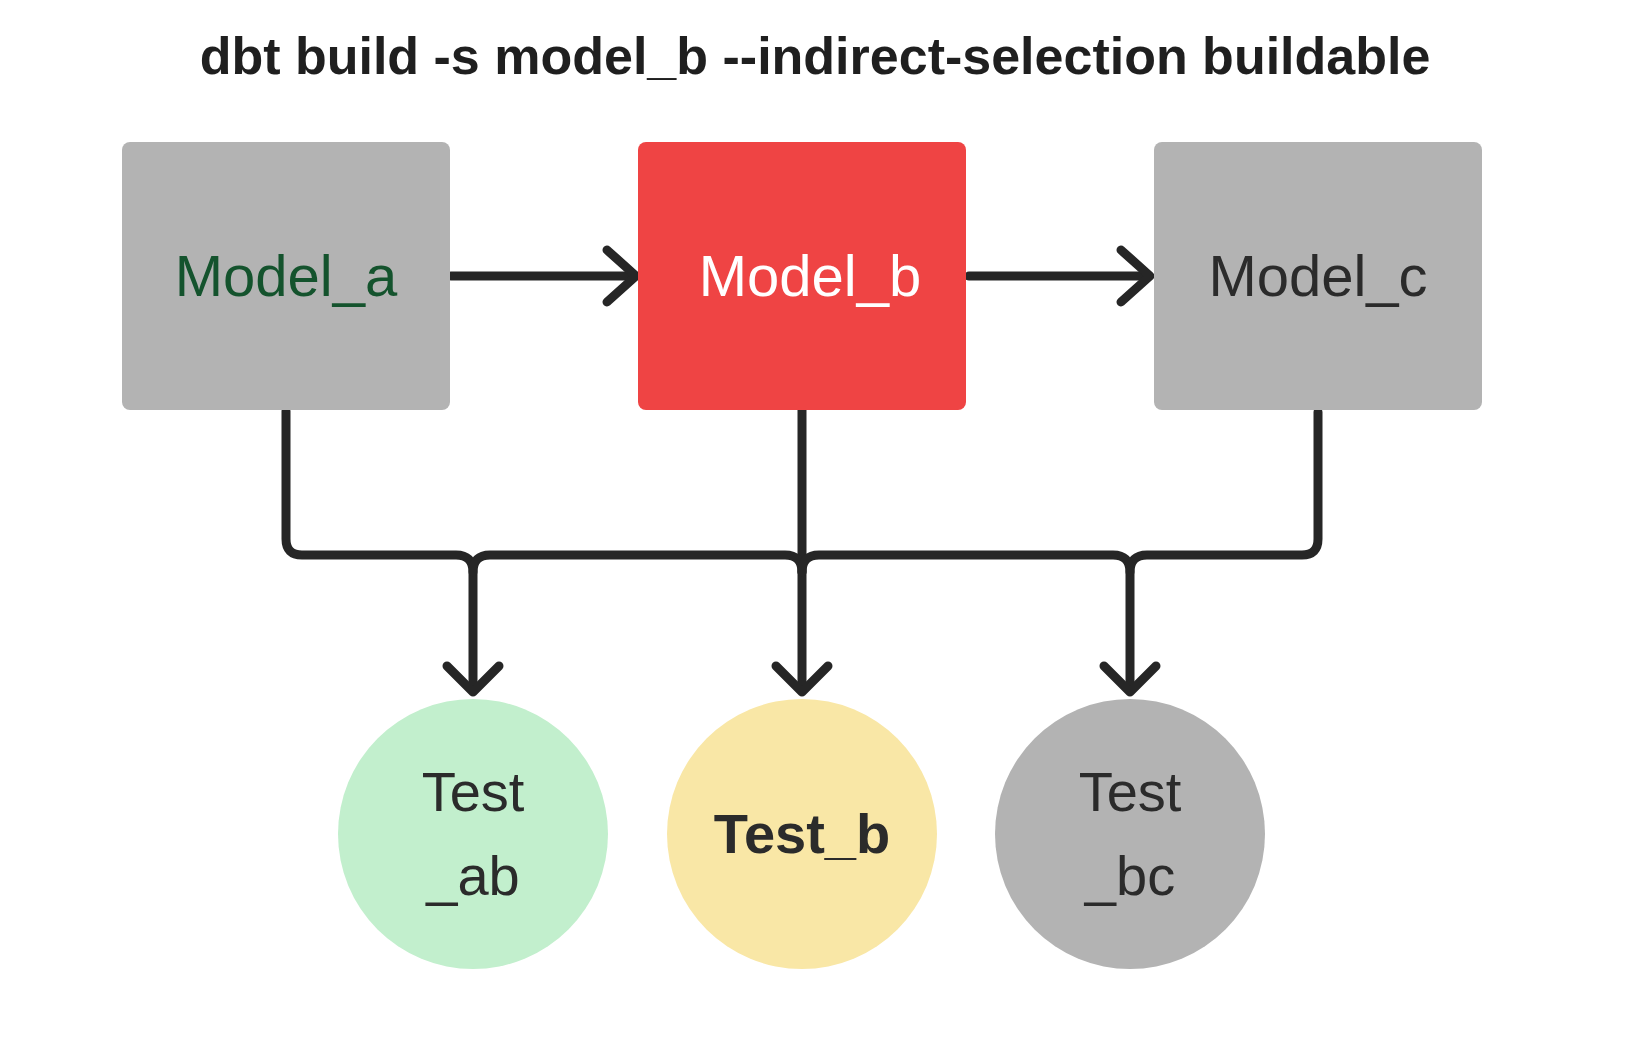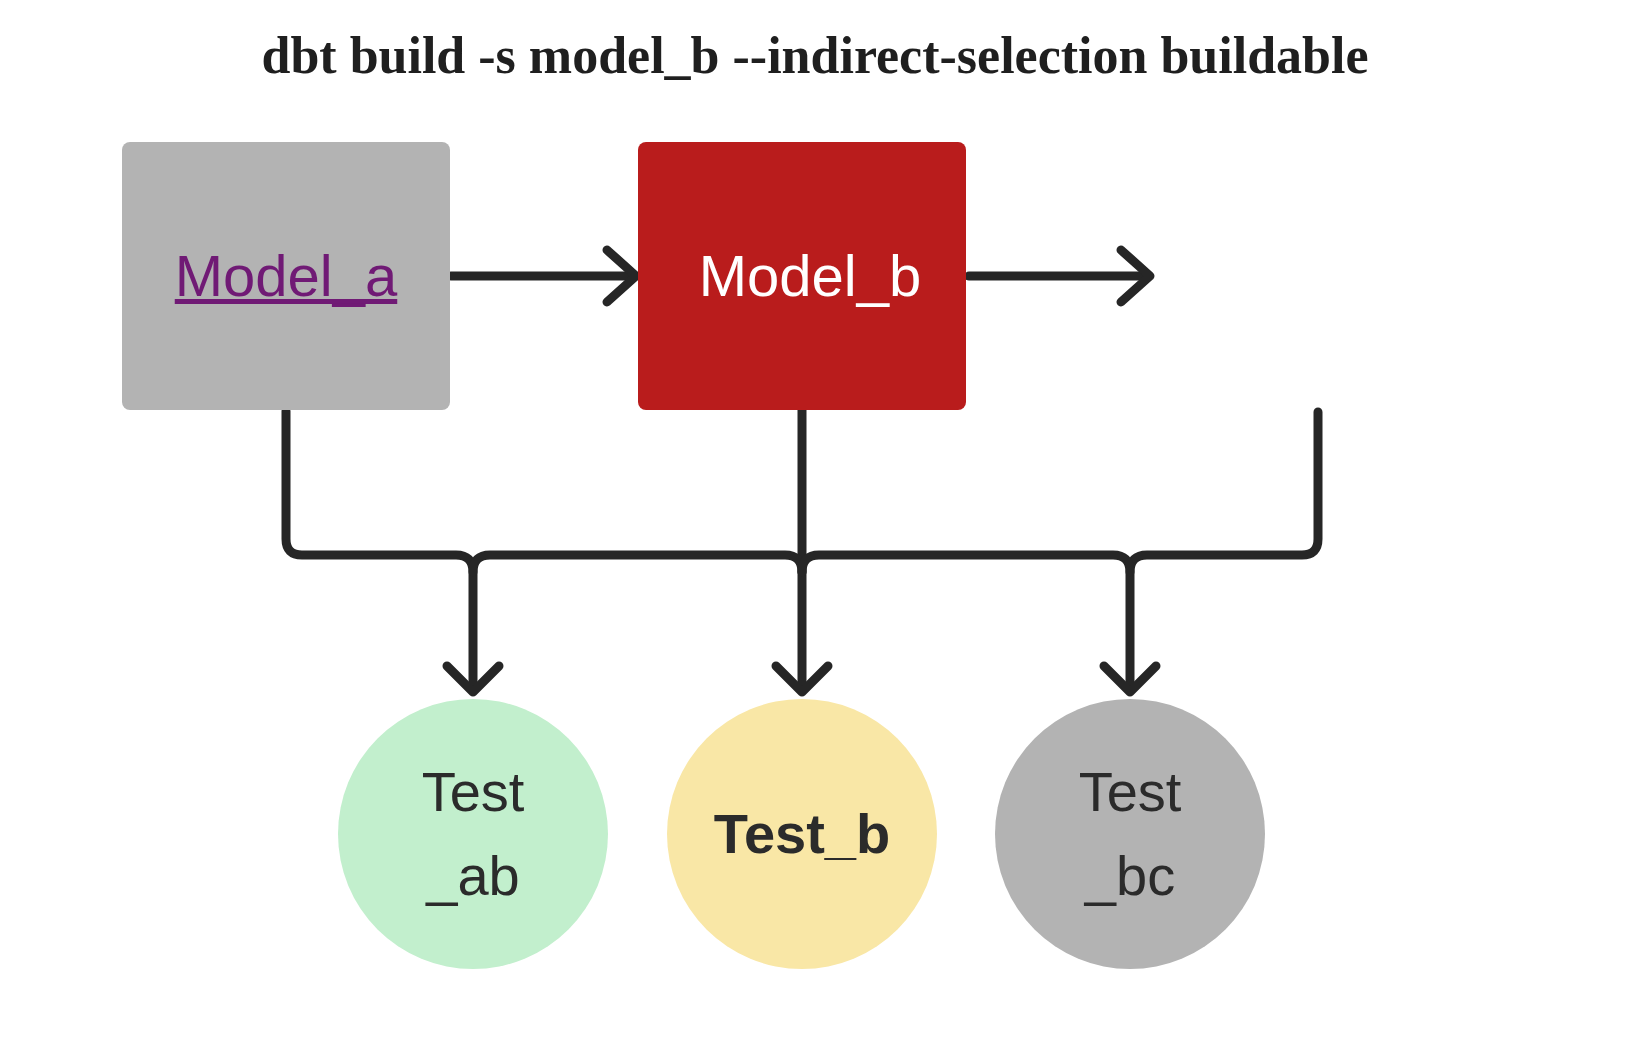--- a/index.html
+++ b/index.html
@@ -64,21 +64,21 @@
   .box-c { left: 1154px; top: 142px; }
   .circle-ab { left: 338px; top: 699px; }
   .circle-b  { left: 667px; top: 699px; }
   .circle-bc { left: 995px; top: 699px; }
 </style>
 </head>
 <body>
 
 <div class="canvas">
 
-  <div class="title" style="color: rgb(31, 31, 31); font-family: Liberation Serif, serif;">dbt build -s model_b --indirect-selection buildable</div>
+  <div class="title" style="color: rgb(31, 31, 31);">dbt build -s model_b --indirect-selection buildable</div>
 
   <svg class="edge-layer" viewBox="0 0 1630 1060" aria-hidden="true">
 
     <path d="M451 276 H633" stroke="#262626"></path>
     <path d="M607 250 L636 276 L607 302" stroke="#262626"></path>
 
     <path d="M969 276 H1147" stroke="#262626"></path>
     <path d="M1121 250 L1150 276 L1121 302" stroke="#262626"></path>
 
     <path d="M286 411 V539 Q286 555 302 555 H456 Q473 555 473 572 V690" stroke="#262626"></path>
@@ -90,27 +90,30 @@
     <path d="M473 572 Q473 555 490 555 H785 Q802 555 802 572" stroke="#262626"></path>
 
     <path d="M802 572 Q802 555 819 555 H1113 Q1130 555 1130 572" stroke="#262626"></path>
 
     <path d="M447 666 L473 692 L499 666" stroke="#262626"></path>
     <path d="M776 666 L802 692 L828 666" stroke="#262626"></path>
     <path d="M1104 666 L1130 692 L1156 666" stroke="#262626"></path>
   </svg>
 
   <div class="node model-box box-a" style="background-color: rgb(179, 179, 179);">
-    <span class="label" style="color: #701a75; text-decoration: underline;">Model_a</span>
+    <span class="label" style="color: #14532d;">Model_a</span>
   </div>
 
-  <div class="node model-box box-b" style="background-color: #b91c1c; padding-left: 16px;">
+  <div class="node model-box box-b" style="background-color: #ef4444; padding-left: 16px;">
     <span class="label" style="color: rgb(255, 255, 255);">Model_b</span>
   </div>
 
+  <div class="node model-box box-c" style="background-color: rgb(179, 179, 179);">
+    <span class="label" style="color: rgb(43, 43, 43);">Model_c</span>
+  </div>
 
   <div class="node test-circle circle-ab" style="background-color: rgb(194, 239, 205);">
     <span class="label" style="color: rgb(43, 43, 43);">Test
 _ab</span>
   </div>
 
   <div class="node test-circle circle-b" style="background-color: rgb(249, 231, 166);">
     <span class="label" style="color: rgb(43, 43, 43); font-weight: bold;">Test_b</span>
   </div>
 

